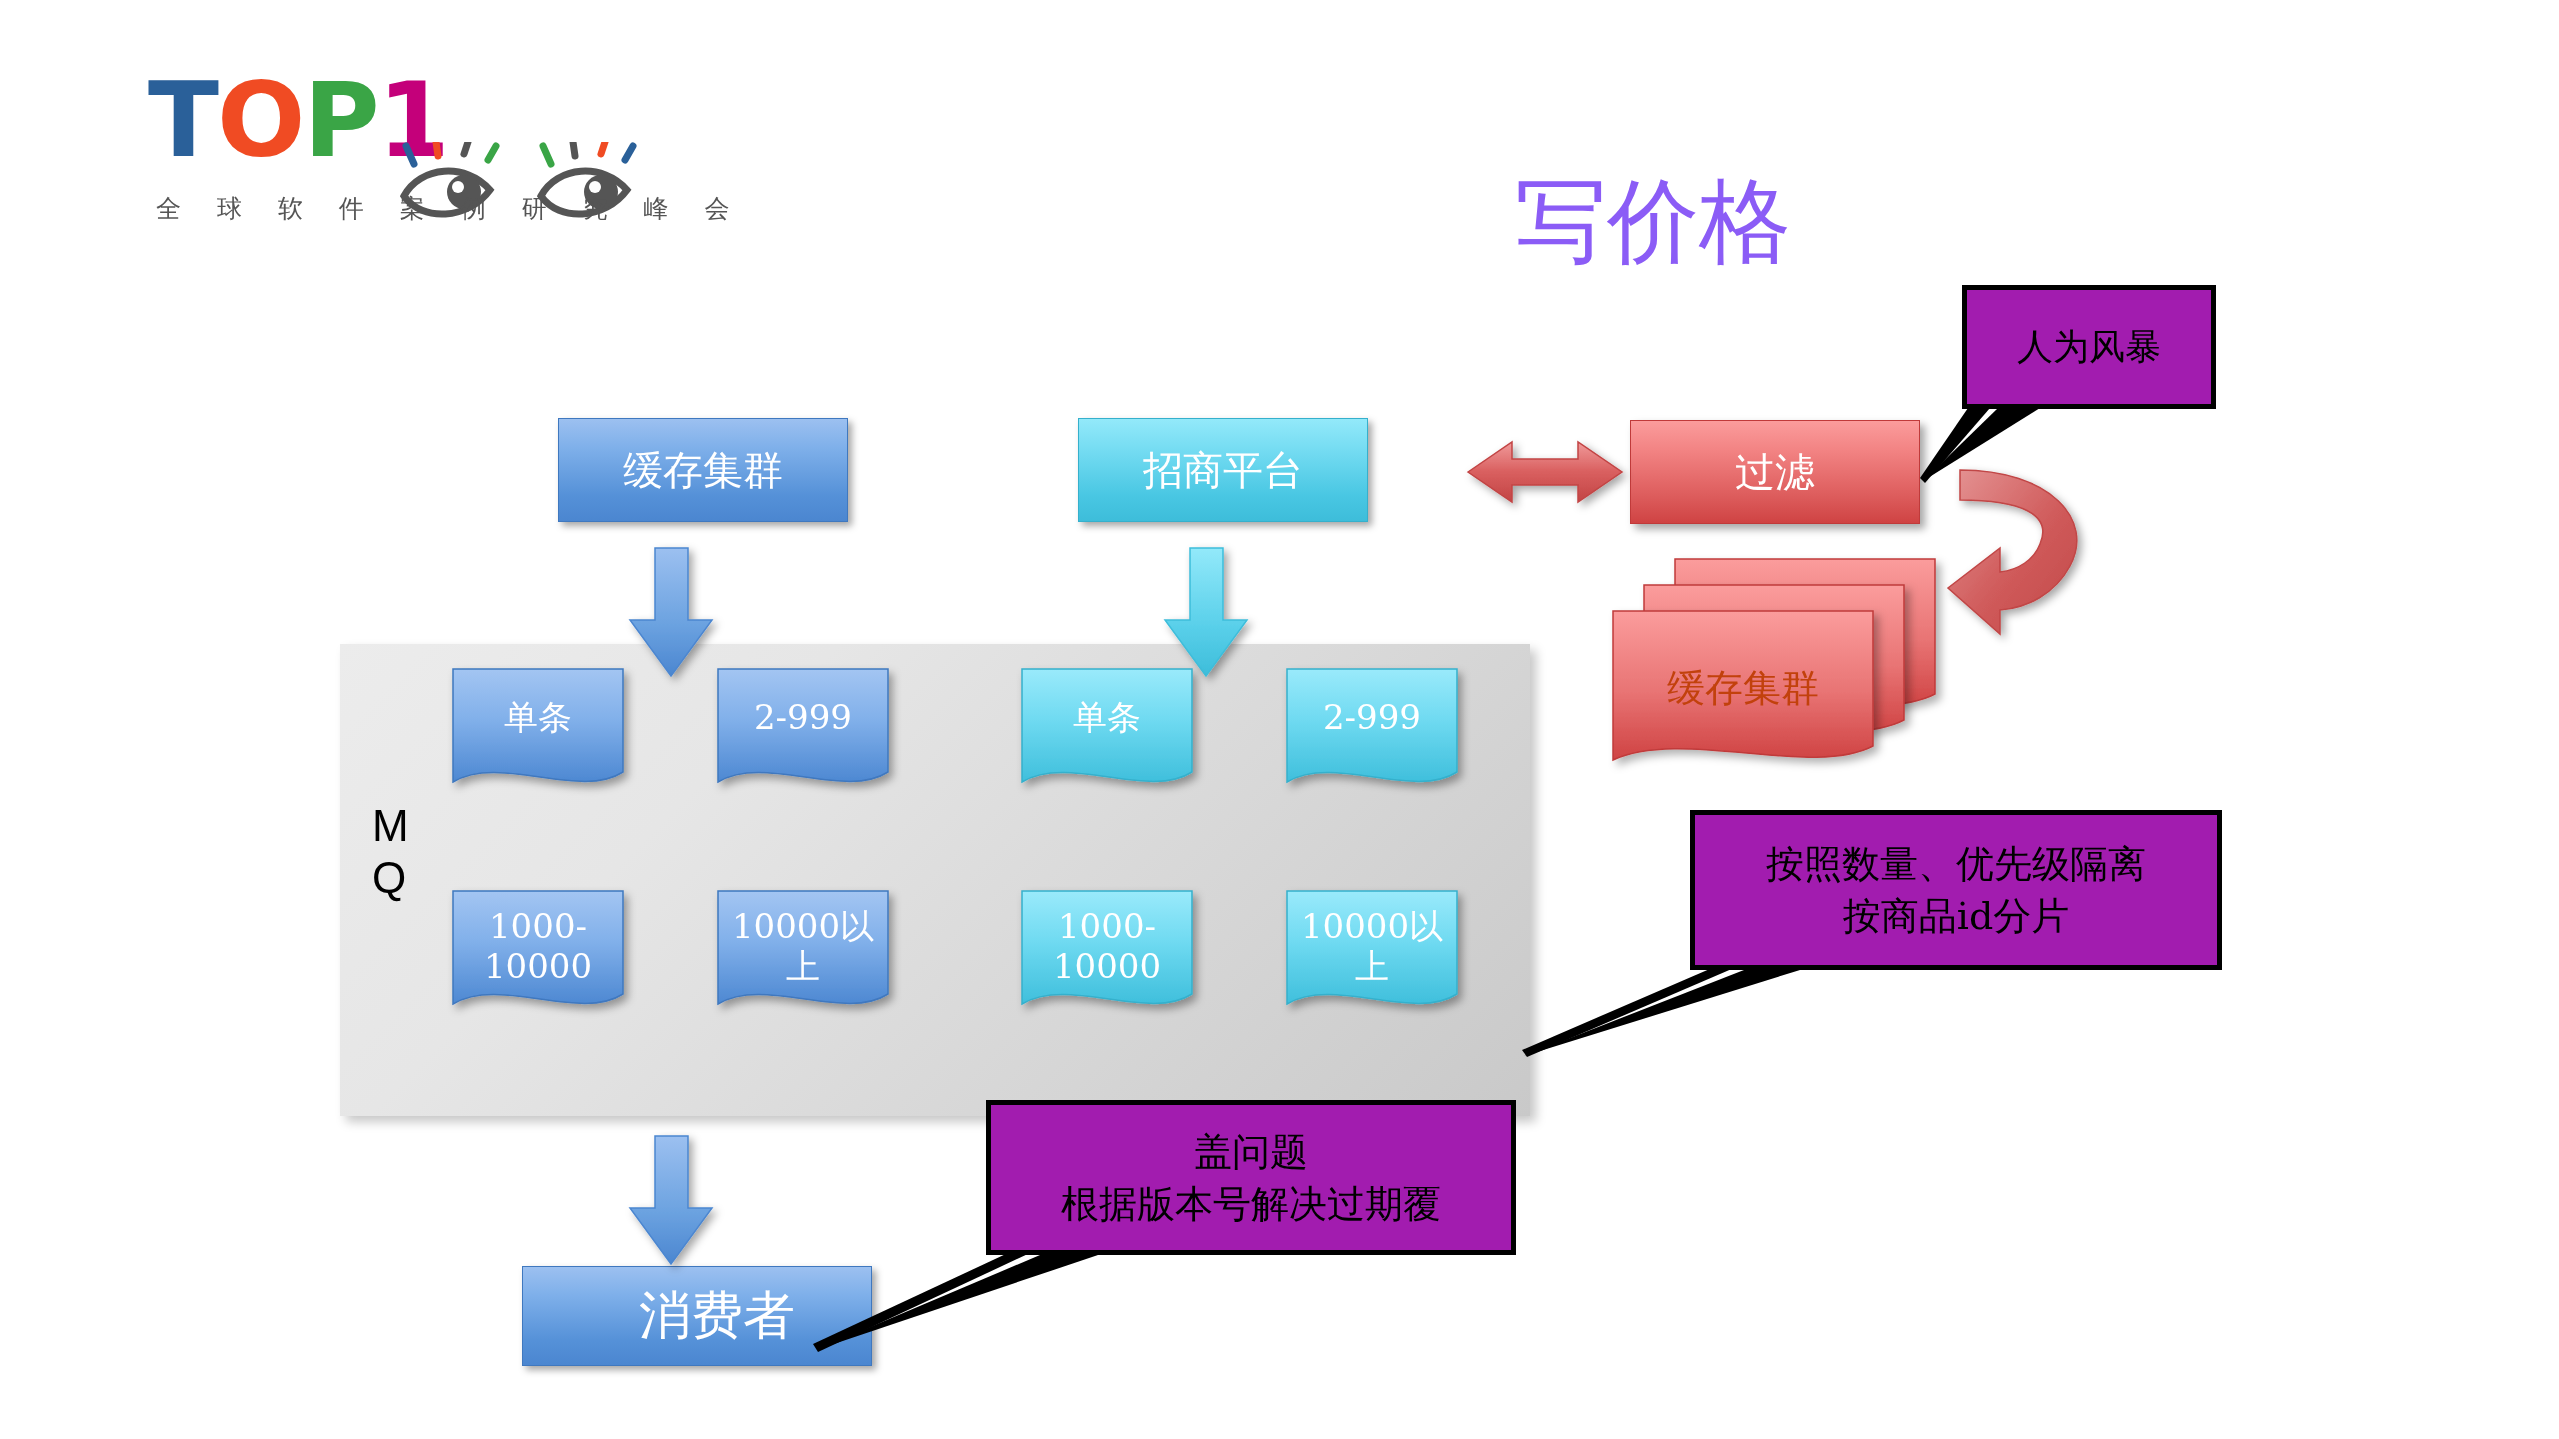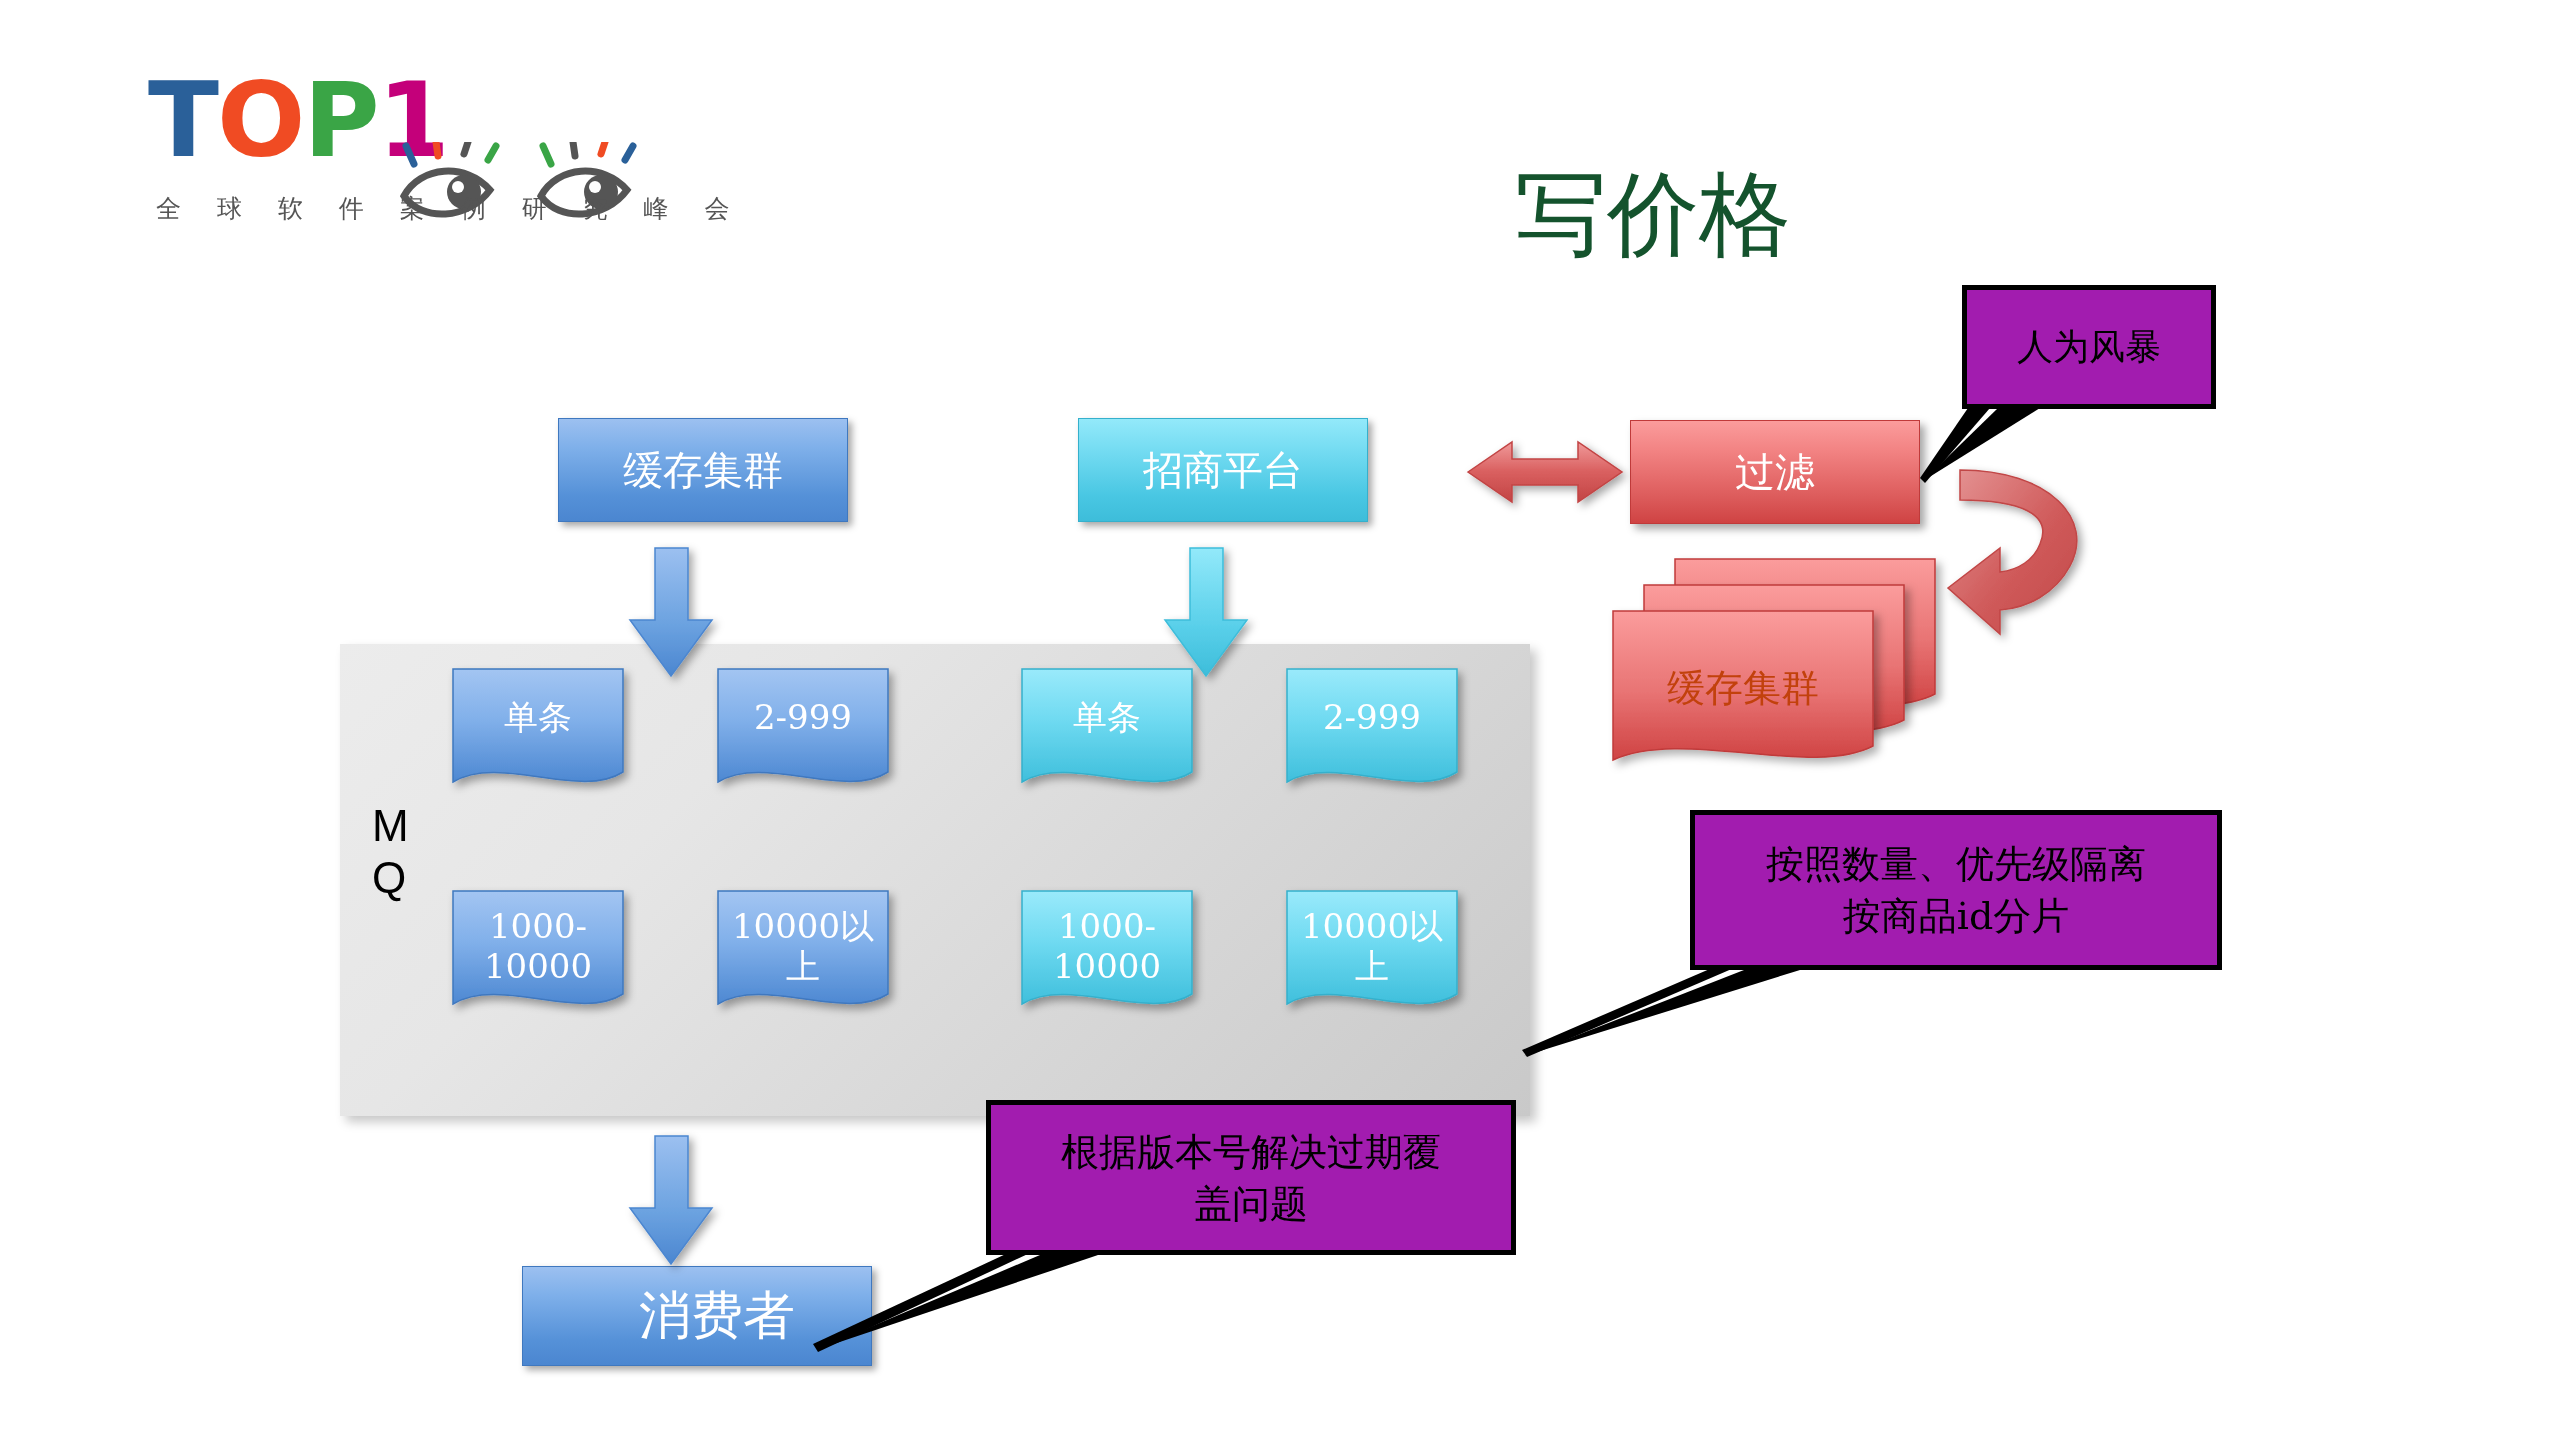--- a/index.html
+++ b/index.html
@@ -13,22 +13,22 @@
              font-weight:bold;font-size:104px;letter-spacing:-2px;line-height:104px;}
   .lt{color:#2a6099;}
   .lo{color:#f04b23;}
   .lp{color:#3aa546;}
   .l1{color:#c4007a;}
   #logo-sub{position:absolute;left:8px;top:124px;font-size:25px;color:#555;
             letter-spacing:14px;font-family:"DejaVu Sans",sans-serif;white-space:nowrap;}
   .eye{position:absolute;top:74px;}
 
   
-  #slide-title{left:1515px;top:176px;font-size:92px;color:#14532d;
-               font-family:Liberation Mono, monospace;line-height:1;white-space:nowrap;}
+  #slide-title{left:1515px;top:176px;font-size:92px;color:#8b5cf6;
+               font-family:Liberation Serif, serif;line-height:1;white-space:nowrap;}
 
   
   .gbox{display:flex;align-items:center;justify-content:center;color:#fff;
         text-align:center;box-sizing:border-box;}
   .blue-grad{background:linear-gradient(180deg,#9cc0f0 0%,#7fb0ea 28%,#5591d8 75%,#4b86d0 100%);
              border:1px solid #3f78bf;box-shadow:4px 4px 7px rgba(0,0,0,.35);}
   .cyan-grad{background:linear-gradient(180deg,#93e9fa 0%,#75dcf2 30%,#49c7e3 75%,#3dbdda 100%);
              border:1px solid #35b0cc;box-shadow:4px 4px 7px rgba(0,0,0,.35);}
   .red-grad{background:linear-gradient(180deg,#fb9c9c 0%,#f28282 30%,#dc5b5b 75%,#cf4343 100%);
             border:1px solid #c03a3a;box-shadow:5px 5px 8px rgba(0,0,0,.35);}
@@ -309,16 +309,16 @@
 
 <div class="callout" id="callout-shard">
   <div>
     <div>按照数量、优先级隔离</div>
     <div>按商品id分片</div>
   </div>
 </div>
 
 <div class="callout" id="callout-version">
   <div>
+    <div>盖问题</div>
     <div>根据版本号解决过期覆</div>
-    <div>盖问题</div>
   </div>
 </div>
 
 </body></html>

